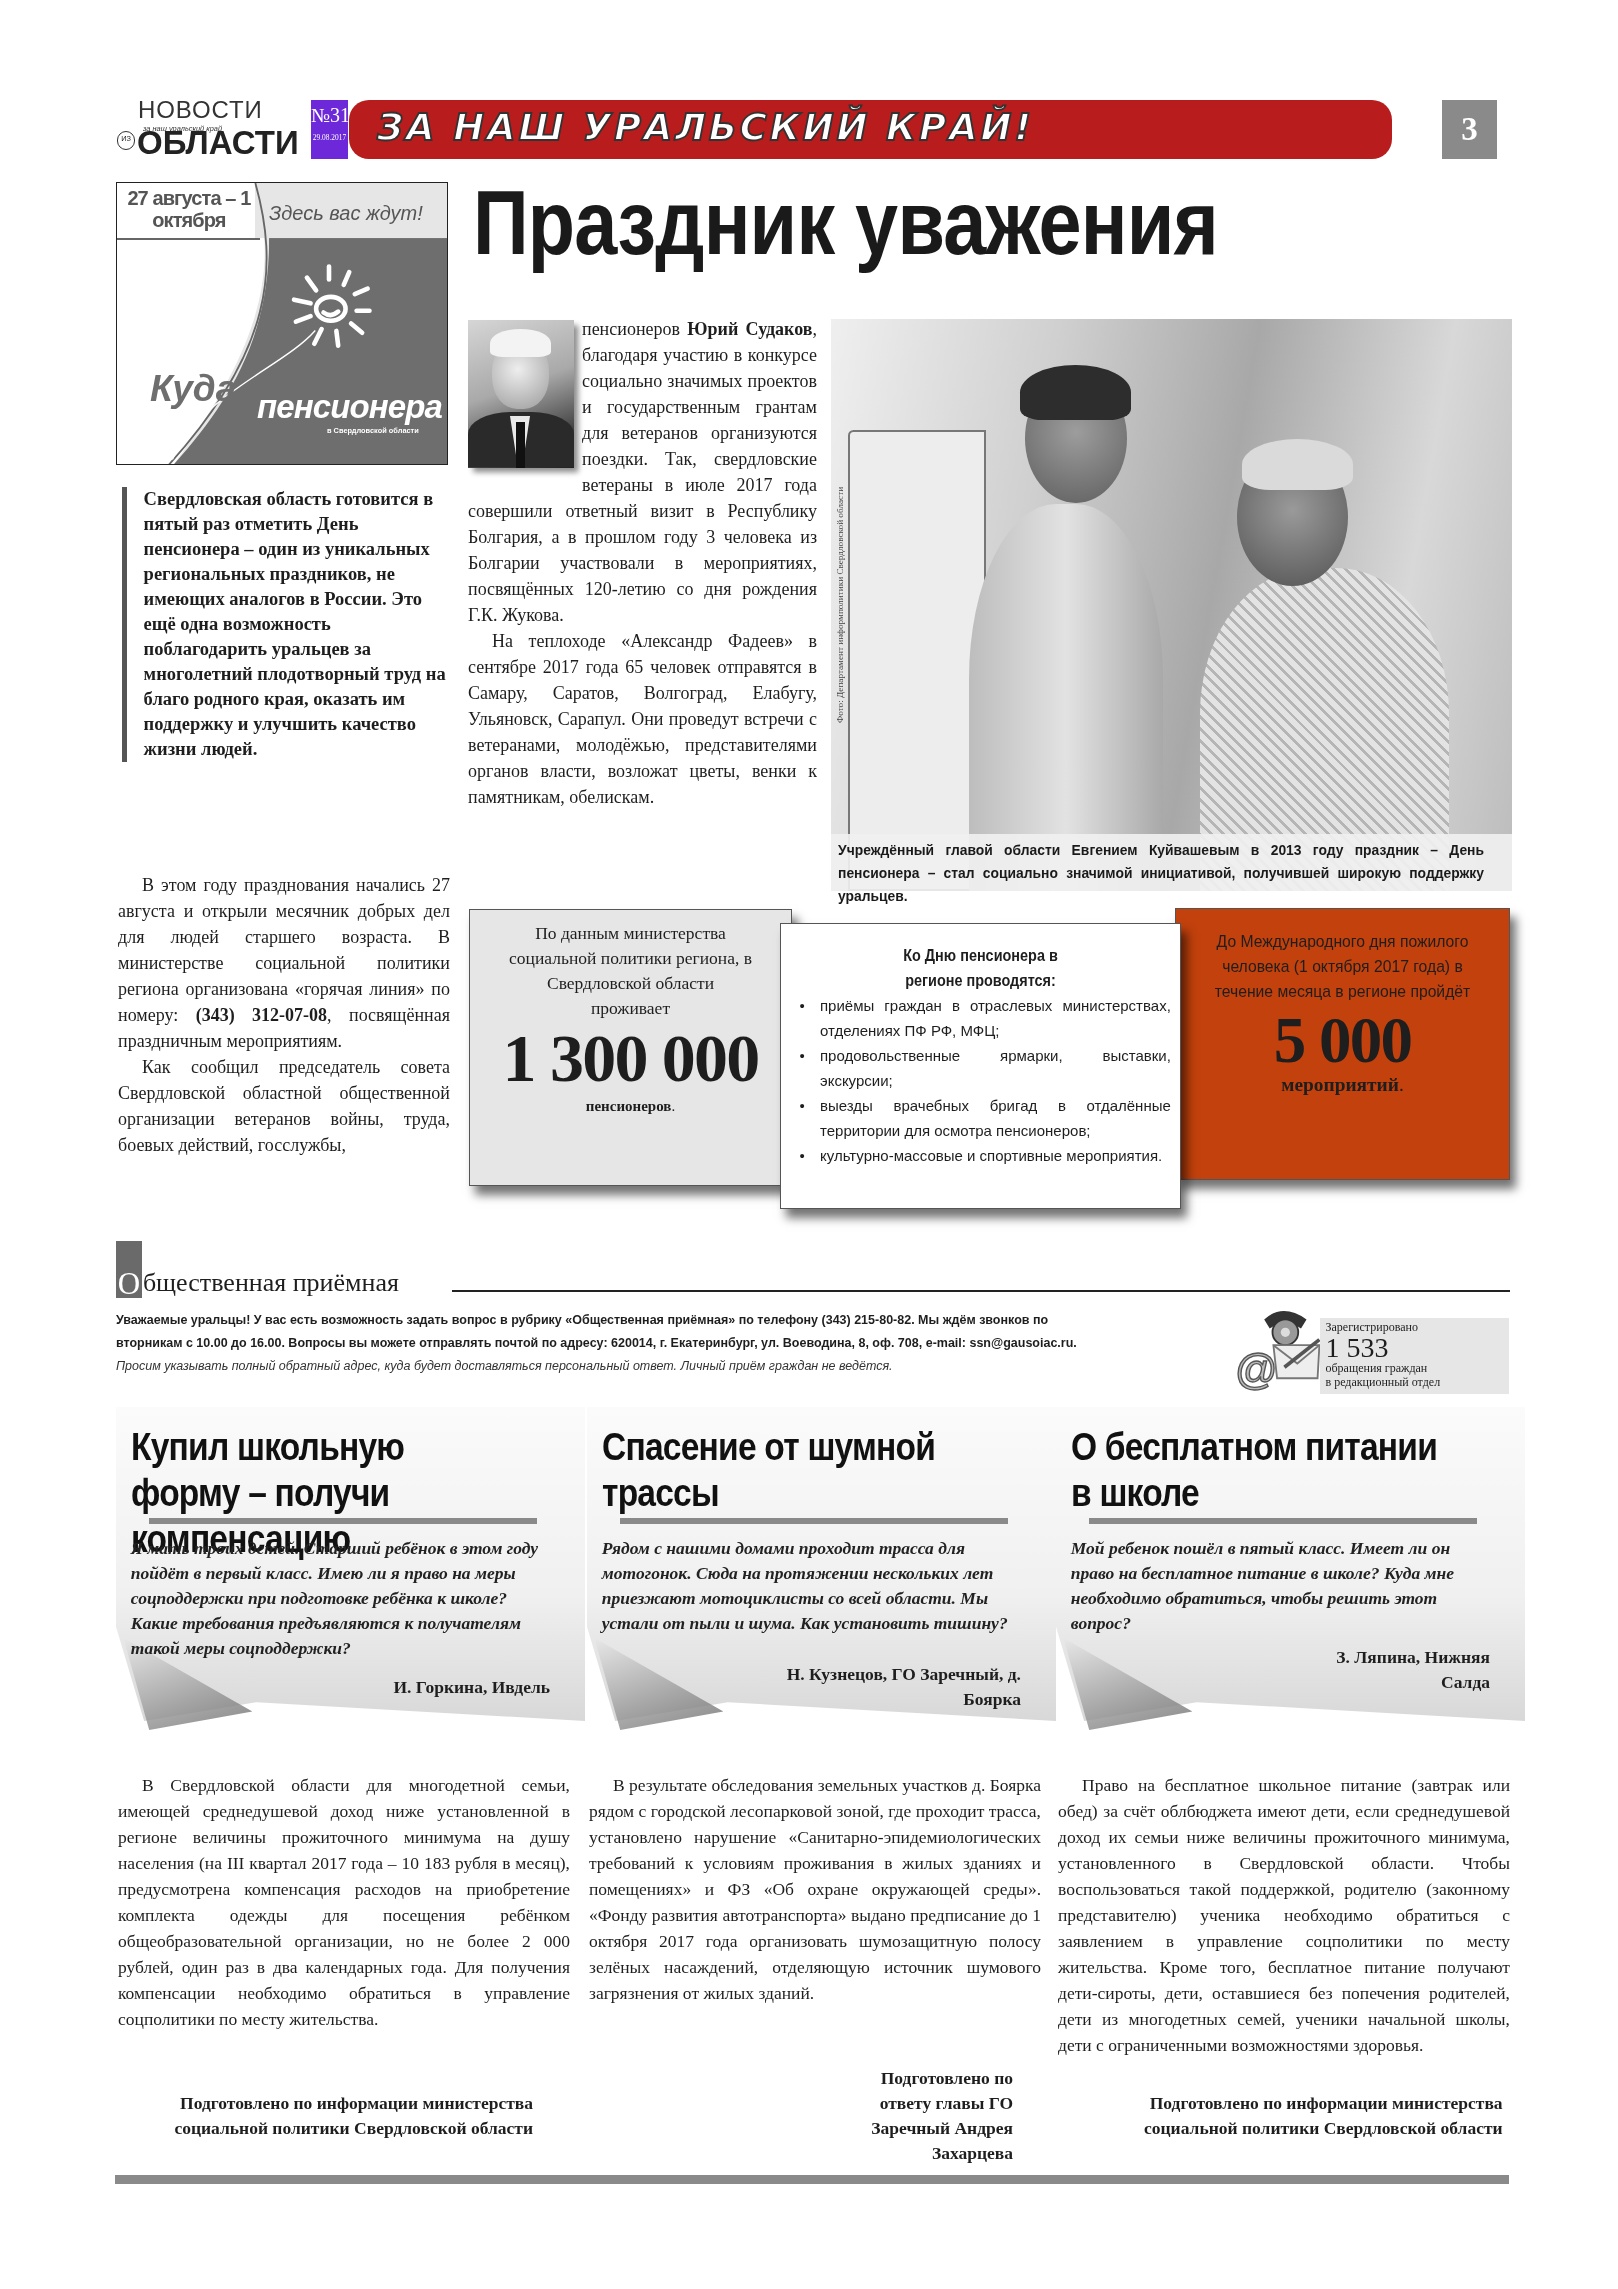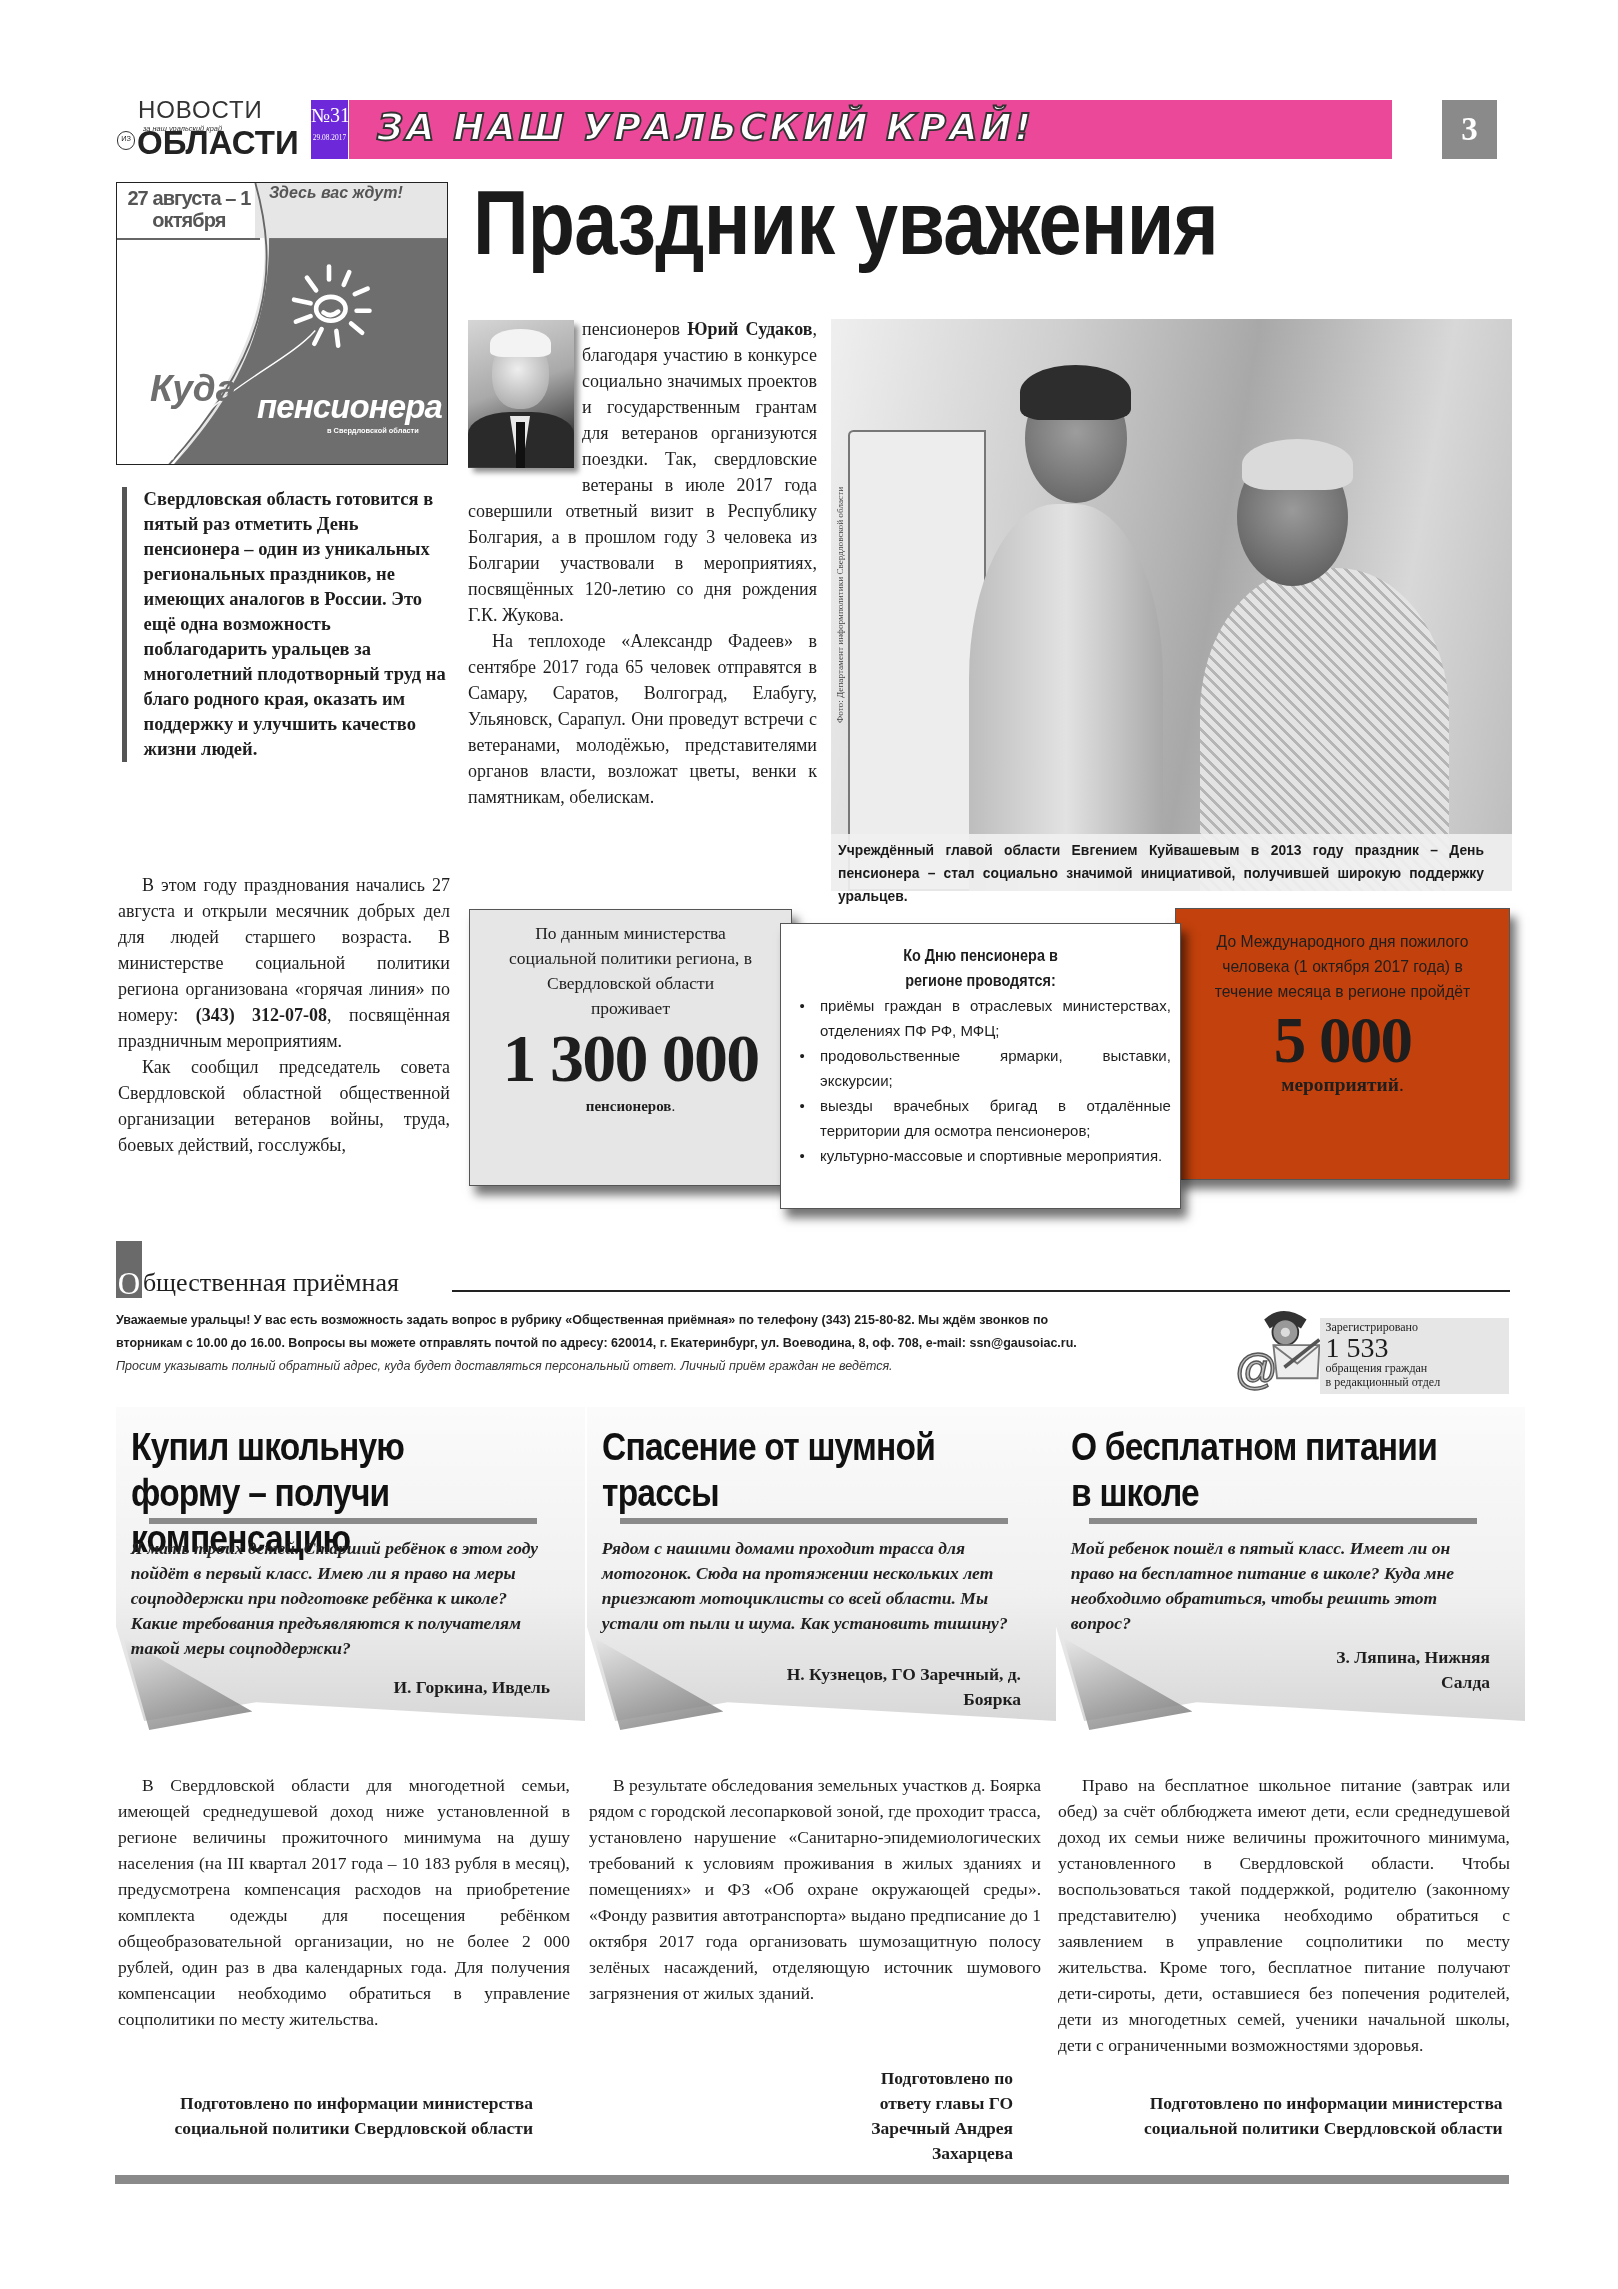--- a/index.html
+++ b/index.html
@@ -9,30 +9,30 @@
 
   
   .logo { left: 115px; top: 96px; width: 194px; height: 61px; }
   .logo .top { position: absolute; left: 23px; top: 0; font-family: "Liberation Sans", sans-serif; font-size: 24px; letter-spacing: 0.9px; color: #333; }
   .logo .tag { position: absolute; left: 28px; top: 28px; font-family: "Liberation Sans", sans-serif; font-style: italic; font-size: 7.4px; color: #333; }
   .logo .iz { position: absolute; left: 1.8px; top: 35px; width: 18.5px; height: 18.5px; border-radius: 50%; border: 1.8px solid #333; font-family: "Liberation Sans", sans-serif; font-size: 7.4px; text-align: center; line-height: 14.8px; }
   .logo .bottom { position: absolute; left: 0; top: 28px; font-family: "Liberation Sans", sans-serif; font-weight: bold; font-size: 33px; letter-spacing: 0; color: #222; }
   .issue-box { left: 311px; top: 100px; width: 37px; height: 59px; background: #6d28d9; color: #fff; text-align: center; }
   .issue-box .num { font-size: 20px; line-height: 31px; }
   .issue-box .date { font-size: 7.4px; line-height: 13px; }
-  .slogan-bar { left: 349px; top: 100px; width: 1043px; height: 59px; background: #ec4899; }
+  .slogan-bar { left: 349px; top: 100px; width: 1043px; height: 59px; background: #b91c1c; border-radius: 20px; }
   .slogan { position: absolute; left: 28px; top: 5.5px; font-family: "DejaVu Sans", sans-serif; font-style: italic; font-weight: bold; font-size: 37px; letter-spacing: 2.8px; color: #fff; -webkit-text-stroke: 1.8px #333; }
   .page-num { left: 1442px; top: 100px; width: 55px; height: 59px; background: #8a8a8a; color: #fff; font-size: 33px; font-weight: bold; text-align: center; line-height: 59px; }
 
   
   .promo { left: 116px; top: 182px; width: 332px; height: 283px; border: 0.9px solid #222; background: #fff; overflow: hidden; }
   .promo .dates { position: absolute; left: 7.4px; top: 3.7px; width: 129px; font-family: "Liberation Sans", sans-serif; font-weight: bold; font-size: 20px; line-height: 22px; text-align: center; color: #555; letter-spacing: -0.9px; }
   .promo .hdr-line { position: absolute; left: 0; top: 55px; width: 143px; height: 1.8px; background: #666; }
   .promo .wait-bg { position: absolute; left: 138px; top: 0; width: 194px; height: 55px; background: #e6e6e6; }
-  .promo .wait { position: absolute; left: 152px; top: 1px; font-family: "Liberation Sans", sans-serif; font-style: italic; font-weight: bold; font-size: 16px; color: #555; }
+  .promo .wait { position: absolute; left: 152px; top: 19px; font-family: "Liberation Sans", sans-serif; font-style: italic; font-weight: normal; font-size: 20px; color: #555; }
   .promo .dark { position: absolute; left: 152px; top: 55px; width: 185px; height: 228px; background: #6e6e6e; }
   .promo .curve { position: absolute; left: 0; top: 0; width: 332px; height: 283px; }
   .promo .den { position: absolute; left: 33px; top: 185px; font-family: "Liberation Sans", sans-serif; font-style: italic; font-weight: bold; font-size: 37px; color: #6e6e6e; }
   .promo .pens { position: absolute; left: 140px; top: 205px; font-family: "Liberation Sans", sans-serif; font-style: italic; font-weight: bold; font-size: 33px; color: #fff; letter-spacing: -0.9px; }
   .promo .region { position: absolute; left: 210px; top: 243px; font-family: "Liberation Sans", sans-serif; font-weight: bold; font-size: 7.4px; color: #fff; }
   .promo .sun { position: absolute; left: 166px; top: 78px; width: 92px; height: 92px; }
 
   
   .headline { left: 473px; top: 172px; font-family: "Liberation Sans", sans-serif; font-weight: bold; font-size: 90px; letter-spacing: -0.9px; transform: scaleX(0.86); transform-origin: left top; color: #1a1a1a; white-space: nowrap; }
 

